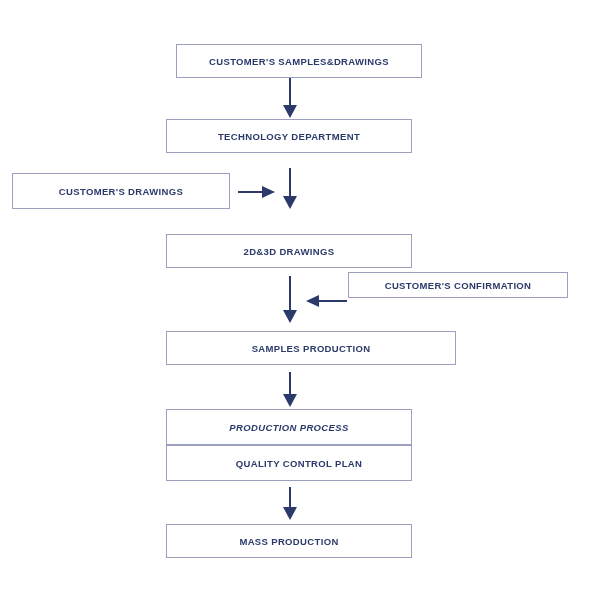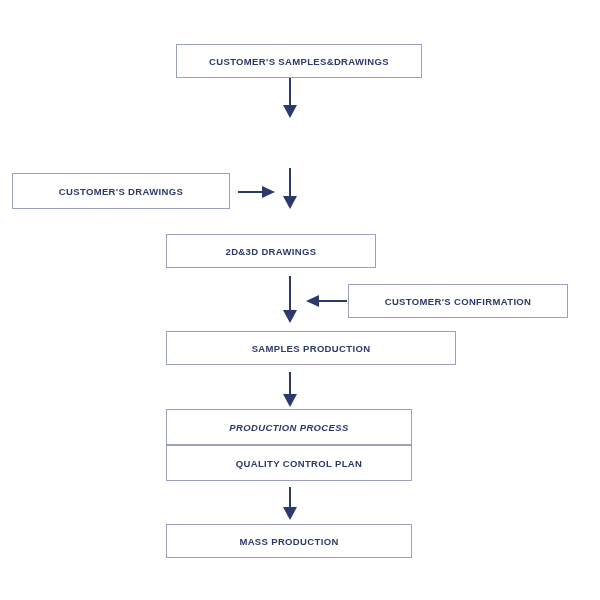--- a/index.html
+++ b/index.html
@@ -47,30 +47,33 @@
 </style>
 </head>
 <body>
 
 <div id="flowchart">
 
   <div class="node" style="left:166px; top:44px; width:246px; height:34px;margin-left:10px;">
     <span>CUSTOMER'S SAMPLES&amp;DRAWINGS</span>
   </div>
 
+  <div class="node" style="left:166px; top:119px; width:246px; height:34px;">
+    <span>TECHNOLOGY DEPARTMENT</span>
+  </div>
 
   <div class="node" style="left:12px; top:173px; width:218px; height:36px;">
     <span>CUSTOMER'S DRAWINGS</span>
   </div>
 
-  <div class="node" style="left:166px; top:234px; width:210px; height:34px;">
+  <div class="node" style="left:166px; top:234px; width:246px; height:34px;">
     <span>2D&amp;3D DRAWINGS</span>
   </div>
 
-  <div class="node" style="left:348px; top:284px; width:220px; height:34px;">
+  <div class="node" style="left:348px; top:272px; width:220px; height:26px;">
     <span>CUSTOMER'S CONFIRMATION</span>
   </div>
 
   <div class="node" style="left:166px; top:331px; width:290px; height:34px;">
     <span>SAMPLES PRODUCTION</span>
   </div>
 
   <div class="node" style="left:166px; top:409px; width:246px; height:36px;font-style:italic;">
     <span>PRODUCTION PROCESS</span>
   </div>

